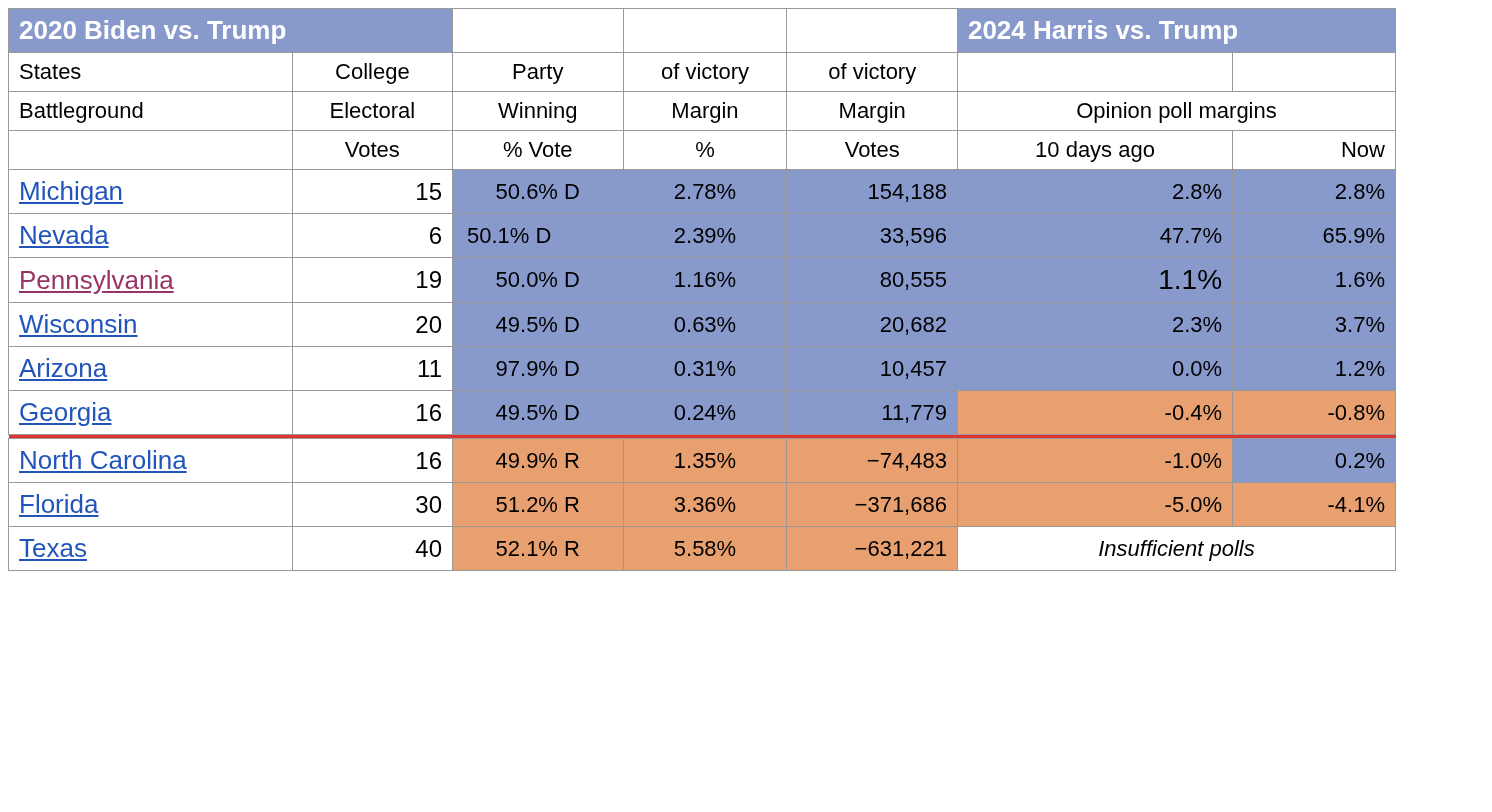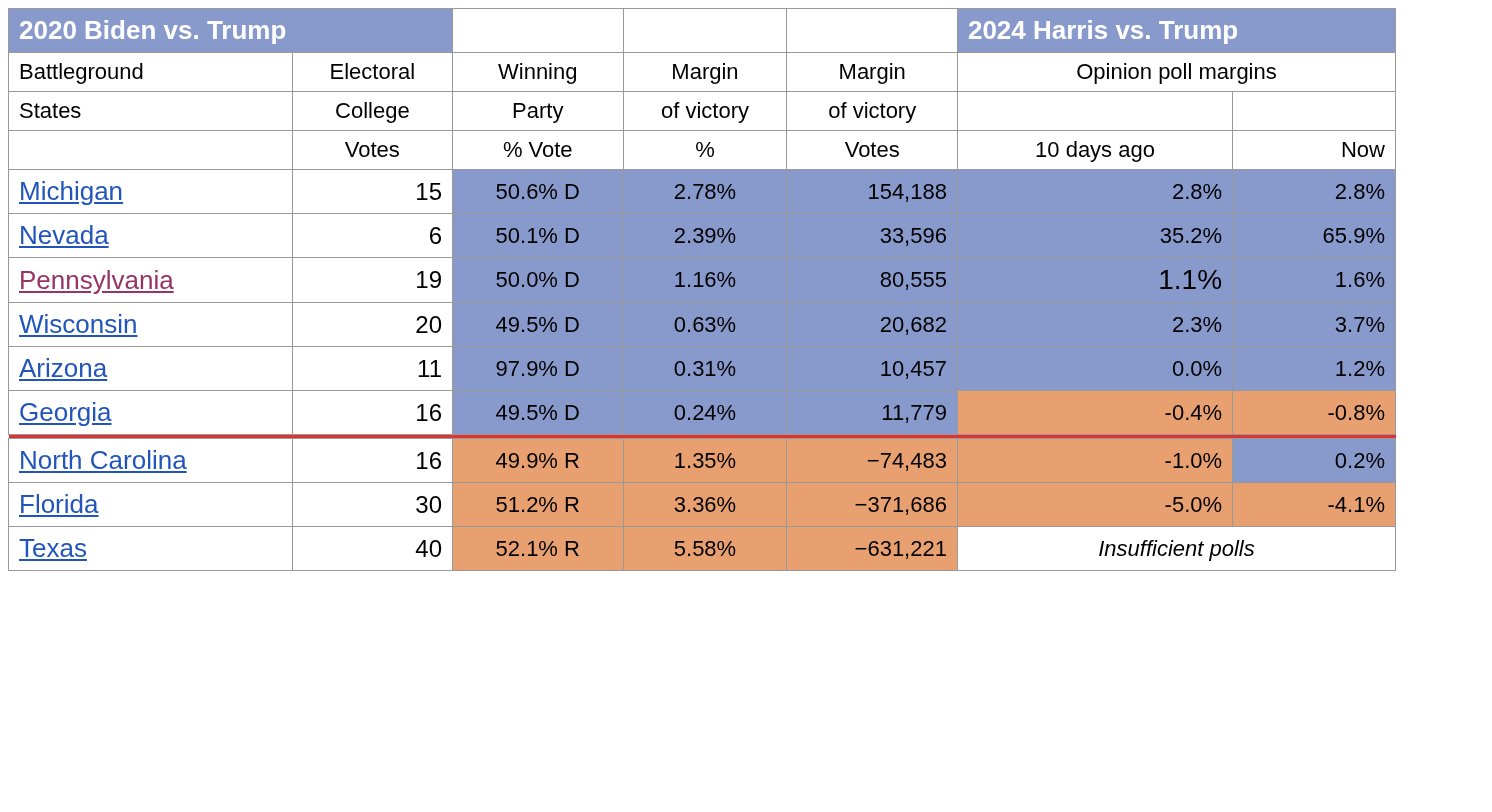--- a/index.html
+++ b/index.html
@@ -67,36 +67,36 @@
 
       <tr>
         <td colspan="2" class="header-2020">2020 Biden vs. Trump</td>
         <td class="header-empty"></td>
         <td class="header-empty"></td>
         <td class="header-empty"></td>
         <td colspan="2" class="header-2024">2024 Harris vs. Trump</td>
       </tr>
 
       <tr>
-        <td class="col-header col-header-left">Battleground</td>
-        <td class="col-header">Electoral</td>
-        <td class="col-header">Winning</td>
-        <td class="col-header">Margin</td>
-        <td class="col-header">Margin</td>
-        <td colspan="2" class="col-header">Opinion poll margins</td>
-      </tr>
-
-      <tr>
         <td class="col-header col-header-left">States</td>
         <td class="col-header">College</td>
         <td class="col-header">Party</td>
         <td class="col-header">of victory</td>
         <td class="col-header">of victory</td>
         <td class="col-header"></td>
         <td class="col-header"></td>
+      </tr>
+
+      <tr>
+        <td class="col-header col-header-left">Battleground</td>
+        <td class="col-header">Electoral</td>
+        <td class="col-header">Winning</td>
+        <td class="col-header">Margin</td>
+        <td class="col-header">Margin</td>
+        <td colspan="2" class="col-header">Opinion poll margins</td>
       </tr>
 
       <tr>
         <td class="col-header col-header-left"></td>
         <td class="col-header">Votes</td>
         <td class="col-header">% Vote</td>
         <td class="col-header">%</td>
         <td class="col-header">Votes</td>
         <td class="col-header">10 days ago</td>
         <td class="col-header" style="text-align:right;">Now</td>
@@ -108,24 +108,24 @@
           <td style="background: rgb(255, 255, 255); text-align: right; font-size: 24px; padding: 6px 10px;">15</td>
           <td style="background-color: rgb(136, 153, 204); text-align: center; font-size: 22px; padding: 6px 10px;">50.6% D</td>
           <td style="background-color: rgb(136, 153, 204); text-align: center; font-size: 22px; padding: 6px 10px;">2.78%</td>
           <td style="background-color: rgb(136, 153, 204); text-align: right; font-size: 22px; padding: 6px 10px;">154,188</td>
           <td style="background-color: rgb(136, 153, 204); text-align: right; font-size: 22px; padding: 6px 10px;">2.8%</td>
           <td style="background-color: rgb(136, 153, 204); text-align: right; font-size: 22px; padding: 6px 10px;">2.8%</td>
         </tr>
         <tr>
           <td style="background: rgb(255, 255, 255); font-size: 26px; padding: 6px 10px;"><a href="#" style="color: rgb(34, 85, 187); text-decoration: underline;">Nevada</a></td>
           <td style="background: rgb(255, 255, 255); text-align: right; font-size: 24px; padding: 6px 10px;">6</td>
-          <td style="background-color: rgb(136, 153, 204); text-align: center; font-size: 22px; padding: 6px 14px;">50.1% D</td>
+          <td style="background-color: rgb(136, 153, 204); font-size: 22px; padding: 6px 14px;">50.1% D</td>
           <td style="background-color: rgb(136, 153, 204); text-align: center; font-size: 22px; padding: 6px 10px;">2.39%</td>
           <td style="background-color: rgb(136, 153, 204); text-align: right; font-size: 22px; padding: 6px 10px;">33,596</td>
-          <td style="background-color: rgb(136, 153, 204); text-align: right; font-size: 22px; padding: 6px 10px;">35.2%</td>
+          <td style="background-color: rgb(136, 153, 204); text-align: right; font-size: 22px; padding: 6px 10px;">47.7%</td>
           <td style="background-color: rgb(136, 153, 204); text-align: right; font-size: 22px; padding: 6px 10px;">65.9%</td>
         </tr>
         <tr>
           <td style="background: rgb(255, 255, 255); font-size: 26px; padding: 6px 10px;"><a href="#" style="color: rgb(153, 51, 102); text-decoration: underline;">Pennsylvania</a></td>
           <td style="background: rgb(255, 255, 255); text-align: right; font-size: 24px; padding: 6px 10px;">19</td>
           <td style="background-color: rgb(136, 153, 204); text-align: center; font-size: 22px; padding: 6px 10px;">50.0% D</td>
           <td style="background-color: rgb(136, 153, 204); text-align: center; font-size: 22px; padding: 6px 10px;">1.16%</td>
           <td style="background-color: rgb(136, 153, 204); text-align: right; font-size: 22px; padding: 6px 10px;">80,555</td>
           <td style="background-color: rgb(136, 153, 204); text-align: right; font-size: 28px; padding: 6px 10px;">1.1%</td>
           <td style="background-color: rgb(136, 153, 204); text-align: right; font-size: 22px; padding: 6px 10px;">1.6%</td>

